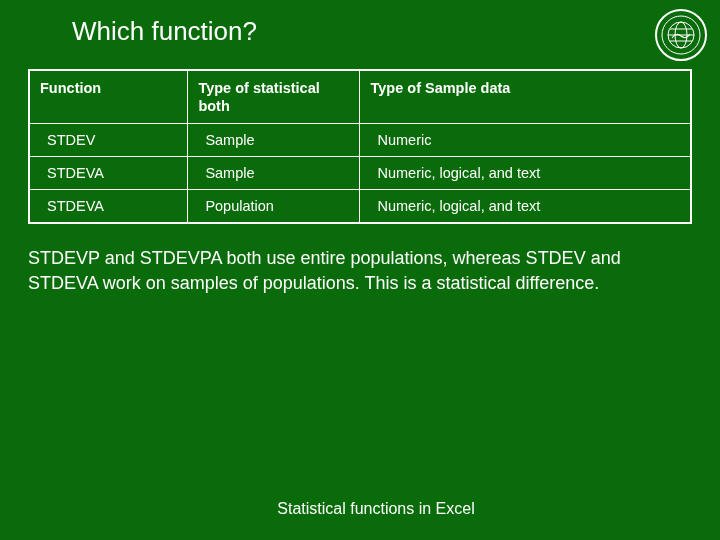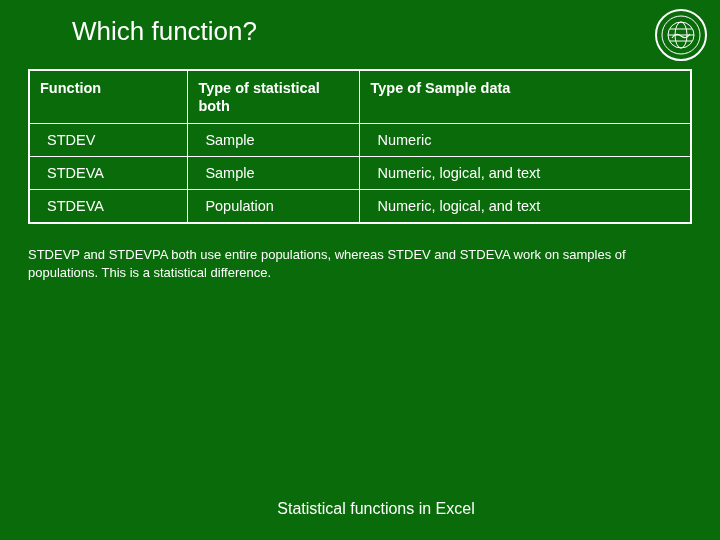--- a/index.html
+++ b/index.html
@@ -45,21 +45,21 @@
   }
   td {
     font-weight: 400;
     padding-left: 17px;
   }
   .col0 { width: 24%; }
   .col1 { width: 26%; }
   .col2 { width: 50%; }
   .body-text {
     padding: 22px 28px 0 28px;
-    font-size: 13px;
+    font-size: 18px;
     line-height: 1.35;
     font-weight: 400;
   }
   .footer {
     position: absolute;
     bottom: 22px;
     left: 16px;
     width: 100%;
     text-align: center;
     font-size: 16px;

